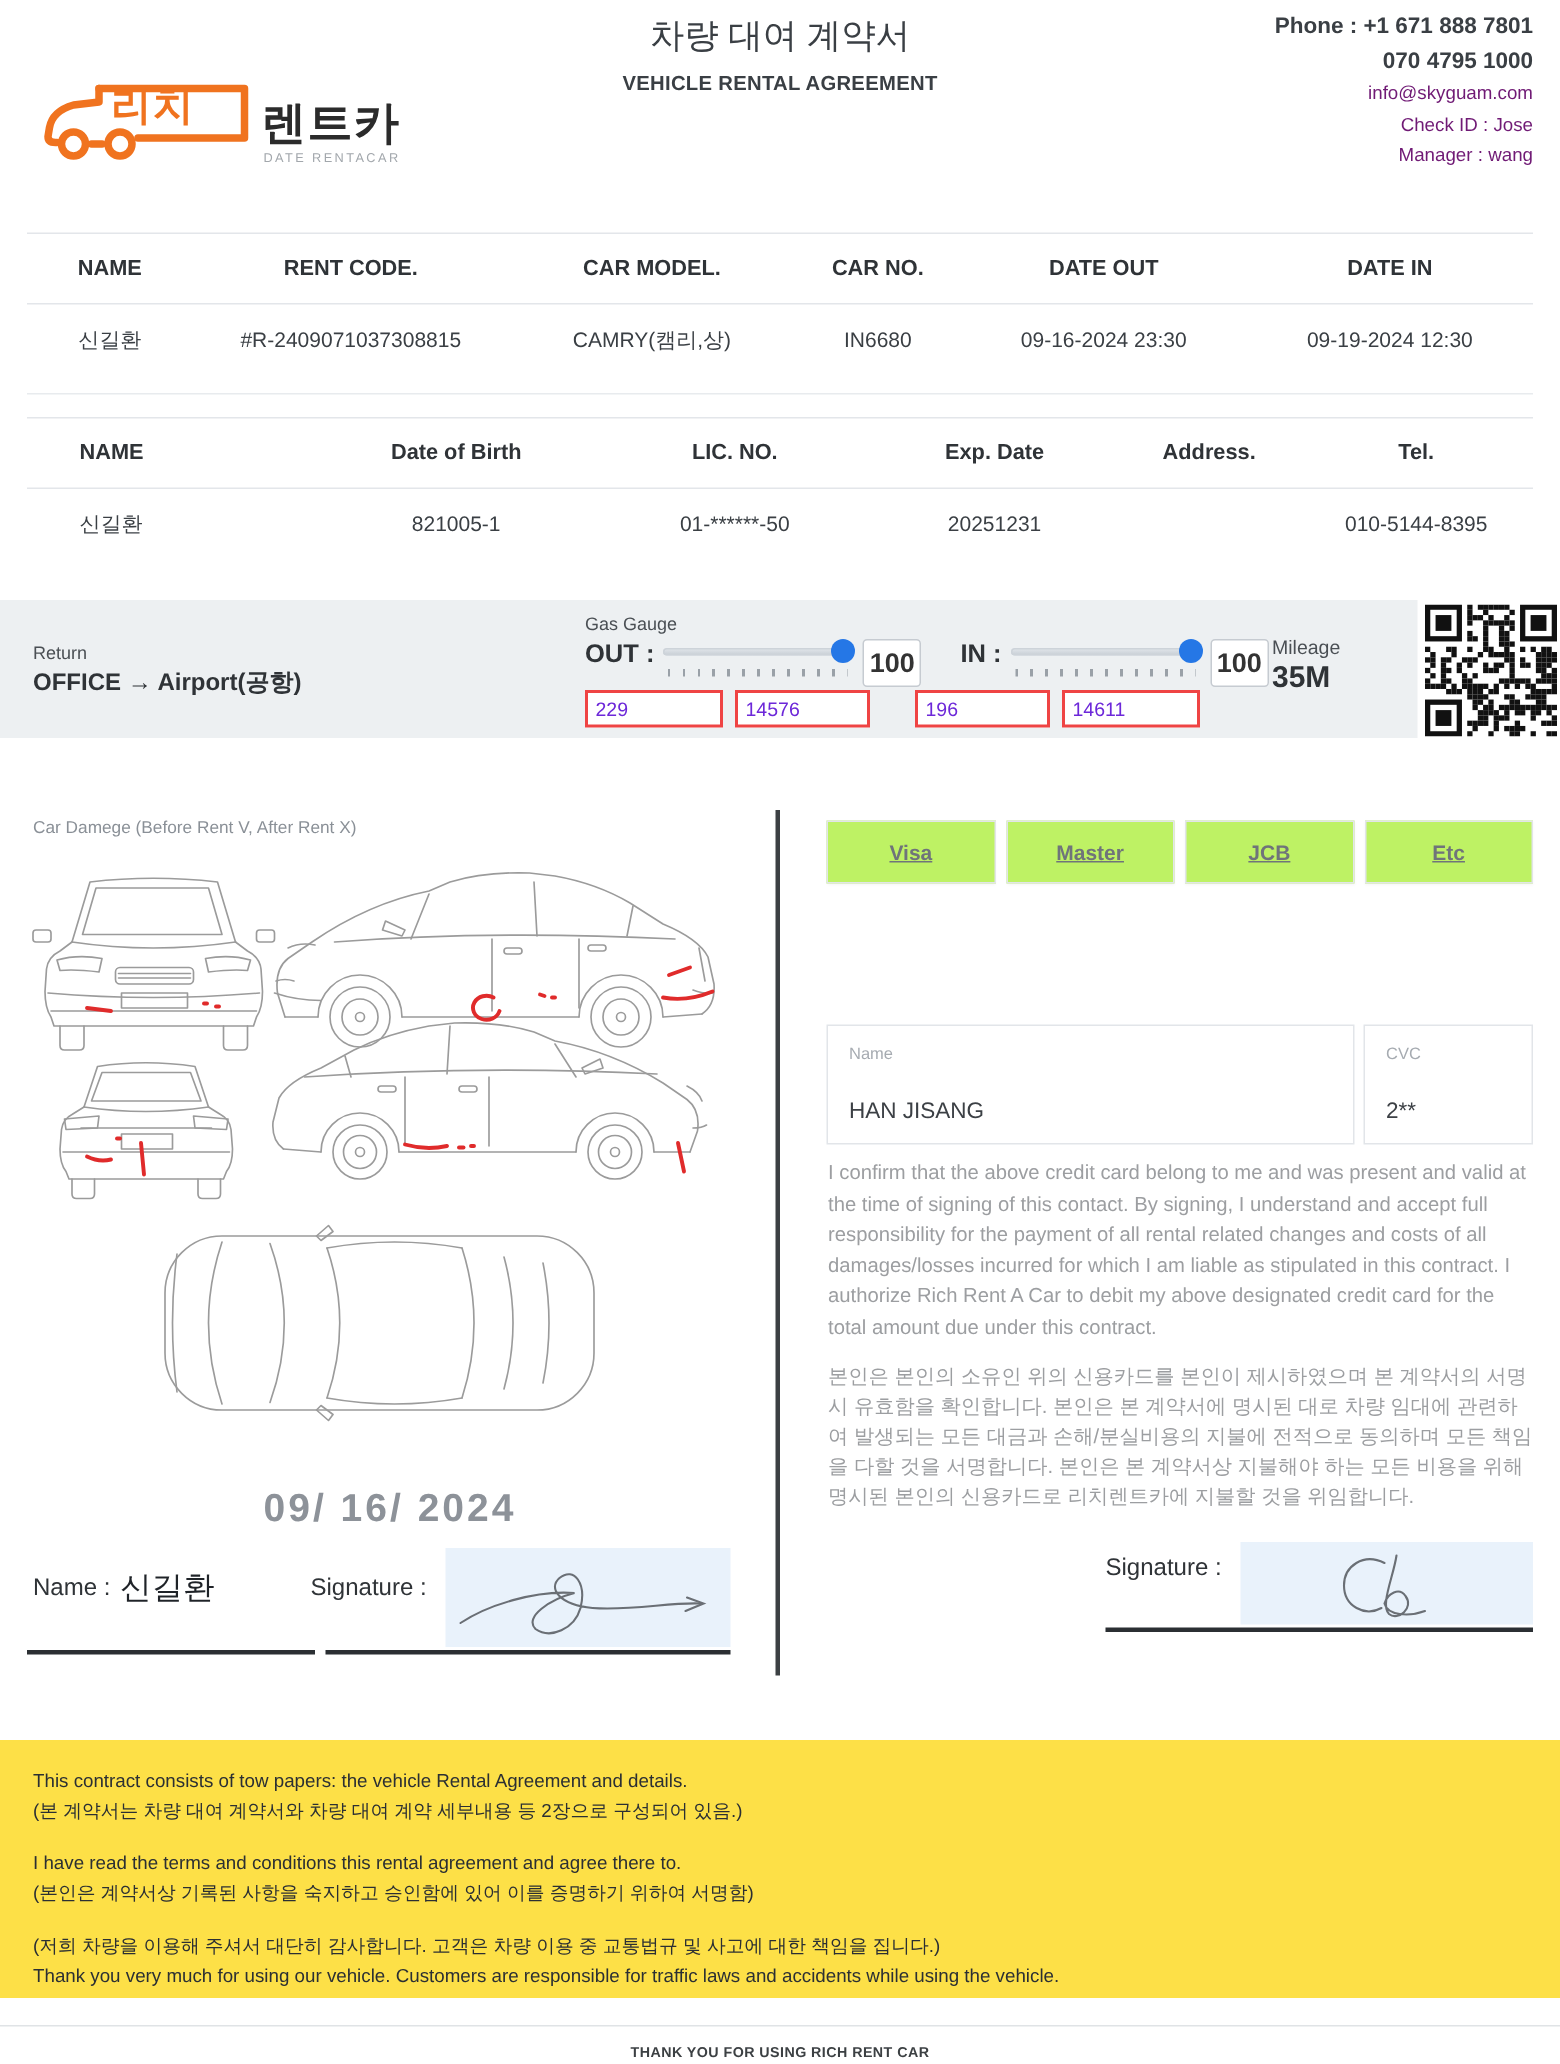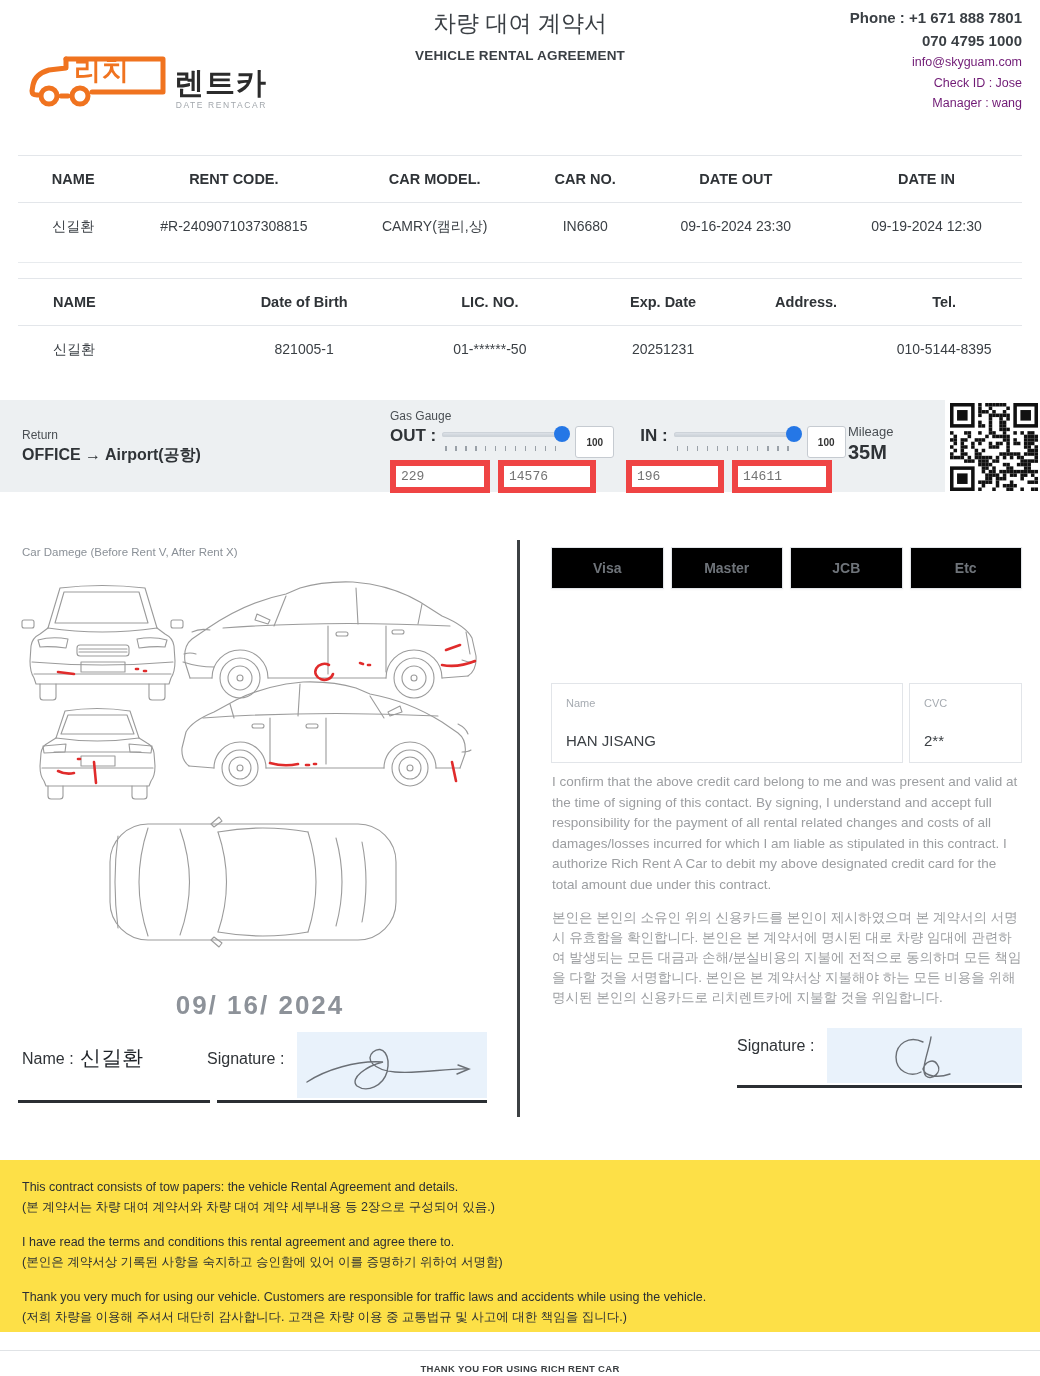--- a/index.html
+++ b/index.html
@@ -37,44 +37,44 @@
   .band{position:absolute;top:400px;left:0;width:945px;height:92px;background:#edf0f2;}
   .return-label{position:absolute;left:22px;top:28px;font-size:12px;color:#4a4f54;}
   .return-value{position:absolute;left:22px;top:45px;font-size:16px;font-weight:600;color:#2f3337;}
   .gas-label{position:absolute;left:390px;top:9px;font-size:12px;color:#4a4f54;}
   .gas-row{position:absolute;left:390px;top:26px;display:flex;align-items:flex-start;}
   .gas-name{font-size:17px;font-weight:700;color:#2f3337;}
   .slider{position:relative;width:126px;height:26px;margin:0 7px 0 6px;}
   .slider .track{position:absolute;left:0;right:0;top:6px;height:5px;border-radius:3px;background:linear-gradient(#e3e7ec,#c6cdd4);box-shadow:inset 0 0 0 1px #cdd3d9;}
   .slider .thumb{position:absolute;right:-2px;top:0px;width:16px;height:16px;border-radius:50%;background:#2577e6;}
   .slider .ticks{position:absolute;left:3px;right:3px;top:20px;height:5px;background:repeating-linear-gradient(to right,#9aa1a8 0 1.5px,transparent 1.5px 10px);}
-  .gauge-box{width:37px;height:30px;border:1px solid #c6cbd1;border-radius:3px;background:#fff;display:flex;align-items:center;justify-content:center;font-size:10px;font-weight:700;color:#333;}
+  .gauge-box{width:37px;height:30px;border:1px solid #c6cbd1;border-radius:3px;background:#fff;display:flex;align-items:center;justify-content:center;font-size:18px;font-weight:700;color:#333;}
   .gap-in{width:26px;}
   .inputs-row{position:absolute;left:390px;top:60px;display:flex;}
-  .mini-input{height:21px;border:6px solid #ef4444;background:#fff;font-size:13px;color:#737373;padding:0 5px;font-family:Liberation Mono, monospace;}
+  .mini-input{height:21px;border:2px solid #ef4444;background:#fff;font-size:13px;color:#6d28d9;padding:0 5px;font-family:Liberation Sans, sans-serif;}
   .mileage-label{position:absolute;left:848px;top:24px;font-size:13px;color:#4a4f54;}
   .mileage-value{position:absolute;left:848px;top:41px;font-size:20px;font-weight:600;color:#2f3337;}
   .qr-wrap{position:absolute;top:403px;left:950px;width:88px;height:88px;background:#fff;}
 
   
   .divider{position:absolute;left:517px;top:540px;width:3px;height:577px;background:#3c4043;}
   .left-col{position:absolute;left:18px;top:540px;width:484px;height:577px;}
   .damage-label{position:absolute;left:4px;top:6px;font-size:11.5px;color:#8a9097;}
   .car-svg{position:absolute;left:0px;top:26px;}
   .date-line{position:absolute;left:0;top:450px;width:100%;text-align:center;font-size:26px;font-weight:600;color:#8d9299;letter-spacing:2px;}
   .namesig-label{font-size:16px;color:#2f3337;}
   .name-value{font-size:21px;color:#1f2328;}
   .sig-pad{position:absolute;background:#e9f2fb;}
   .sig-left{left:279px;top:492px;width:190px;height:66px;}
   .sig-right{left:276px;top:488px;width:195px;height:55px;}
   .u-line{position:absolute;height:3px;background:#2b2f33;}
 
   .right-col{position:absolute;left:551px;top:540px;width:471px;height:577px;}
   .tabs{position:absolute;left:0;top:7px;width:100%;display:flex;gap:7px;}
-  .tab{flex:1;height:40px;border:1px solid #e2e5e9;background:#000000;display:flex;align-items:center;justify-content:center;font-size:14px;font-weight:700;color:#6f747a;box-shadow:0 1px 2px rgba(0,0,0,.04);}
+  .tab{flex:1;height:40px;border:1px solid #e2e5e9;background:#bef264;display:flex;align-items:center;justify-content:center;font-size:14px;font-weight:700;color:#6f747a;box-shadow:0 1px 2px rgba(0,0,0,.04);text-decoration:underline;}
   .card-row{position:absolute;left:0;width:100%;display:flex;gap:6px;}
   .card-rowA{top:53px;height:84px;} .card-rowB{top:143px;height:80px;}
   .card-cell{border:1px solid #e2e5e9;background:#fff;box-sizing:border-box;padding:13px 14px;display:flex;flex-direction:column;justify-content:space-between;}
   .card-main{width:352px;} .card-side{flex:1;}
   .card-label{font-size:11px;color:#a6abb1;}
   .card-value{font-size:15px;color:#3c4045;}
   .para{position:absolute;left:1px;width:470px;font-size:13.5px;line-height:20.5px;color:#9c9ea1;}
   .para-en{top:232px;} .para-ko{top:368px;line-height:20px;}
   .rsig-label{position:absolute;left:186px;top:497px;}
   .rsig-line{left:186px;top:545px;width:285px;height:3px;}
@@ -577,20 +577,20 @@
 <div class="terms">
   <div class="term-group">
     <div class="term-line">This contract consists of tow papers: the vehicle Rental Agreement and details.</div>
     <div class="term-line">(본 계약서는 차량 대여 계약서와 차량 대여 계약 세부내용 등 2장으로 구성되어 있음.)</div>
   </div>
   <div class="term-group">
     <div class="term-line">I have read the terms and conditions this rental agreement and agree there to.</div>
     <div class="term-line">(본인은 계약서상 기록된 사항을 숙지하고 승인함에 있어 이를 증명하기 위하여 서명함)</div>
   </div>
   <div class="term-group">
+    <div class="term-line">(저희 차량을 이용해 주셔서 대단히 감사합니다. 고객은 차량 이용 중 교통법규 및 사고에 대한 책임을 집니다.)</div>
     <div class="term-line">Thank you very much for using our vehicle. Customers are responsible for traffic laws and accidents while using the vehicle.</div>
-    <div class="term-line">(저희 차량을 이용해 주셔서 대단히 감사합니다. 고객은 차량 이용 중 교통법규 및 사고에 대한 책임을 집니다.)</div>
   </div>
 </div>
 
 <div class="footer">
   <div class="footer-text">THANK YOU FOR USING RICH RENT CAR</div>
 </div>
 
 </body></html>

